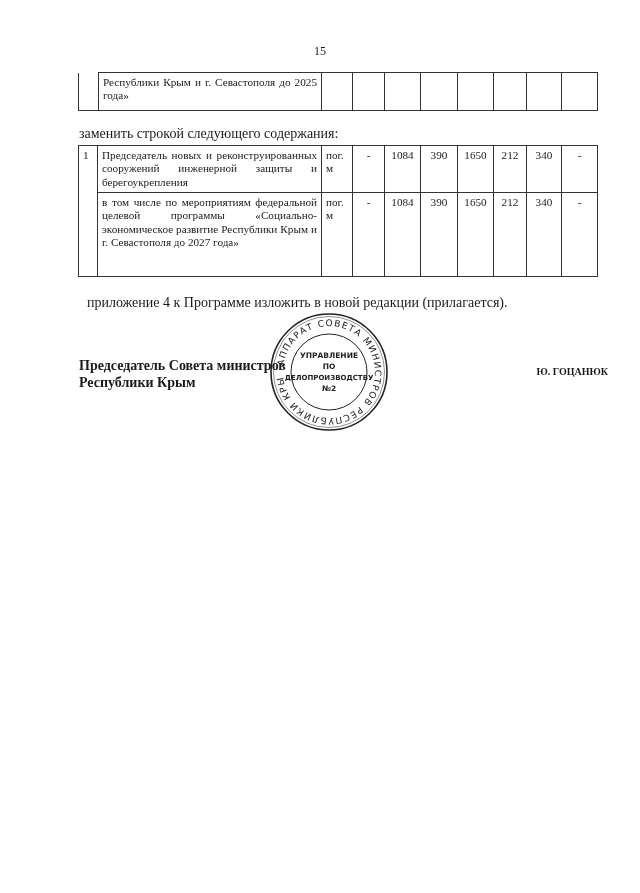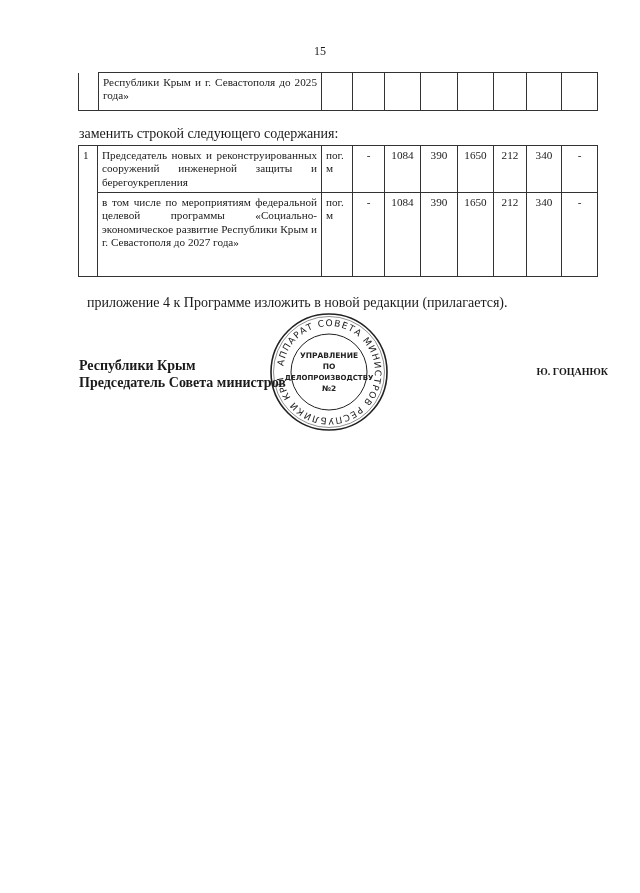--- a/index.html
+++ b/index.html
@@ -91,22 +91,22 @@
     <td class="num">212</td>
     <td class="num">340</td>
     <td class="num">-</td>
   </tr>
 </tbody>
   </table>
 
 <div class="appendix">приложение 4 к Программе изложить в новой редакции (прилагается).</div>
 
 <div class="signer">
+  <div>Председатель Совета министров</div>
   <div>Республики Крым</div>
-  <div>Председатель Совета министров</div>
 </div>
 <div class="signer-name">Ю. ГОЦАНЮК</div>
 
 <svg class="stamp" viewBox="0 0 122 122">
   <defs>
     <path id="ringPath" d="M61,61 m-46,0 a46,46 0 1,1 92,0 a46,46 0 1,1 -92,0"></path>
   </defs>
   <circle cx="61" cy="61" r="58" fill="none" stroke="#222" stroke-width="1.6"></circle>
   <circle cx="61" cy="61" r="55.5" fill="none" stroke="#444" stroke-width="0.6"></circle>
   <circle cx="61" cy="61" r="38" fill="none" stroke="#222" stroke-width="1"></circle>

